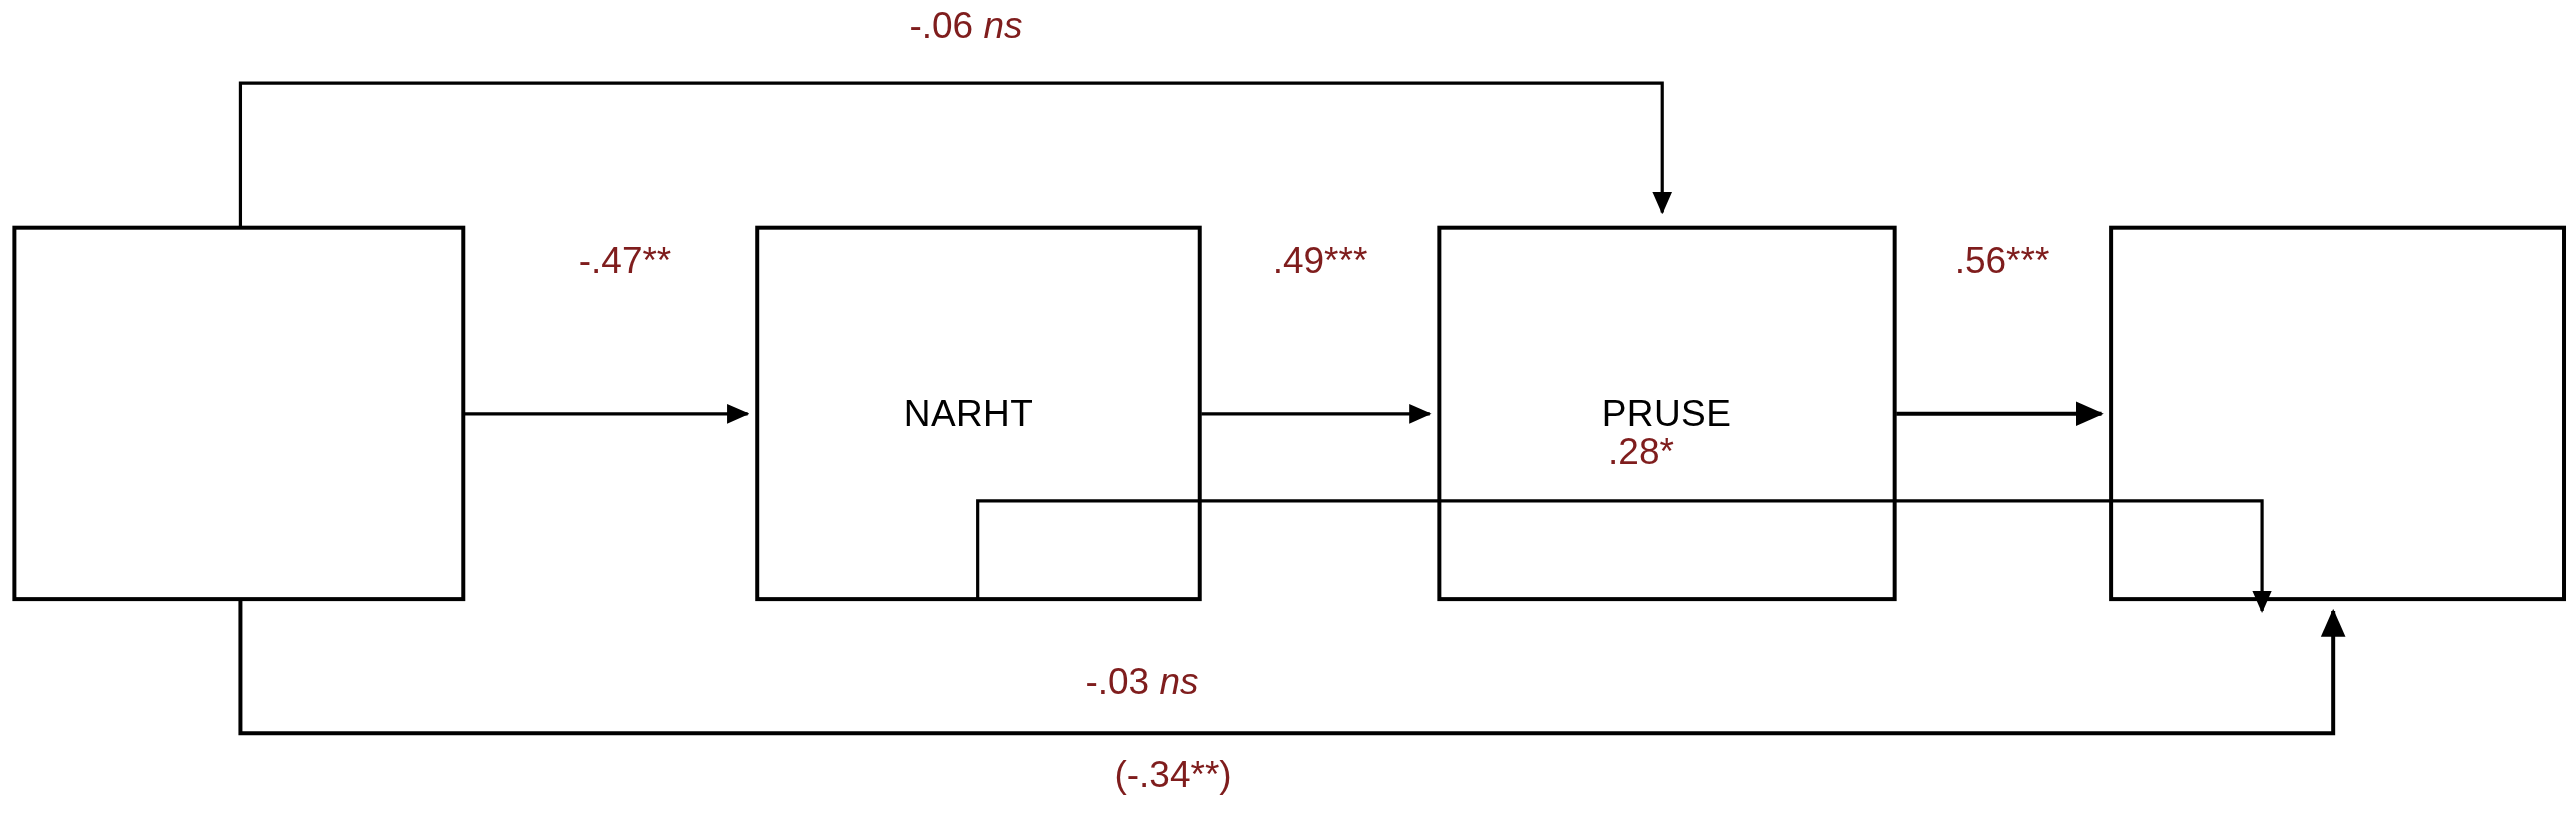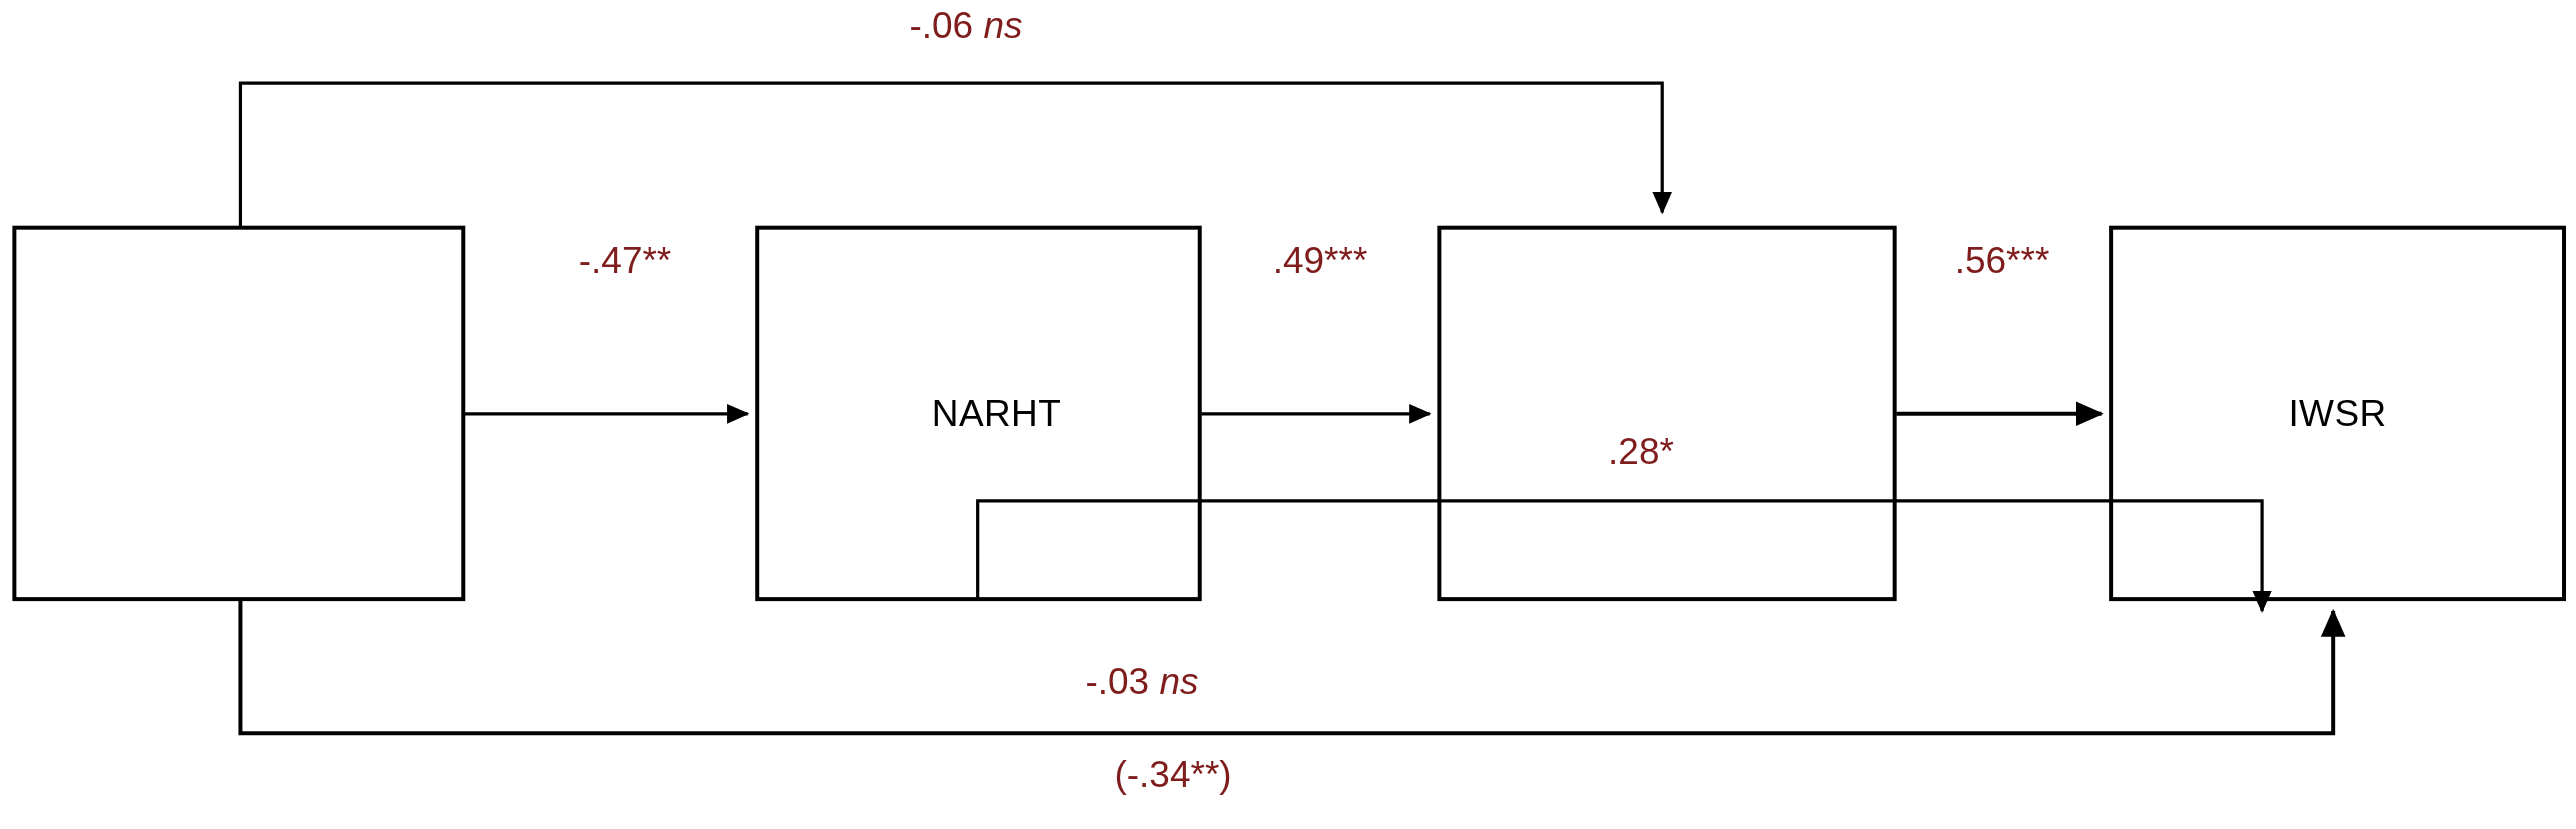--- a/index.html
+++ b/index.html
@@ -48,22 +48,22 @@
 
     <line x1="2374" y1="518" x2="2631" y2="518" stroke="#000000" stroke-width="5" marker-end="url(#arrowR)"></line>
 
     <path d="M 301 285 L 301 104 L 2081 104 L 2081 266" fill="none" stroke="#000000" stroke-width="4" marker-end="url(#arrowD)"></path>
 
     <path d="M 1224 750 L 1224 627 L 2832 627 L 2832 765" fill="none" stroke="#000000" stroke-width="4" marker-end="url(#arrowD)"></path>
 
     <path d="M 301 750 L 301 918 L 2921 918 L 2921 765" fill="none" stroke="#000000" stroke-width="5" marker-end="url(#arrowD)"></path>
   </svg>
 
-  <div class="node-label" style="left:785px;top:228px;width:423px;height:371px;">NARHT</div>
-  <div class="node-label" style="left:2111px;top:228px;width:453px;height:371px;">IWSR</div>
+  <div class="node-label" style="left:757px;top:228px;width:423px;height:371px;">NARHT</div>
+  <div class="node-label" style="left:1439px;top:228px;width:455px;height:371px;">PRUSE</div>
 
   <div class="path-label" style="left:609px;top:240px;margin-left:16px;"><span>-.47**</span><i></i></div>
 
   <div class="path-label" style="left:1320px;top:240px;"><span>.49***</span><i></i></div>
 
   <div class="path-label" style="left:2002px;top:240px;"><span>.56***</span><i></i></div>
 
   <div class="path-label" style="left:966px;top:4.8px;"><span>-.06 </span><i>ns</i></div>
 
   <div class="path-label" style="left:1641px;top:431px;"><span>.28*</span><i></i></div>

